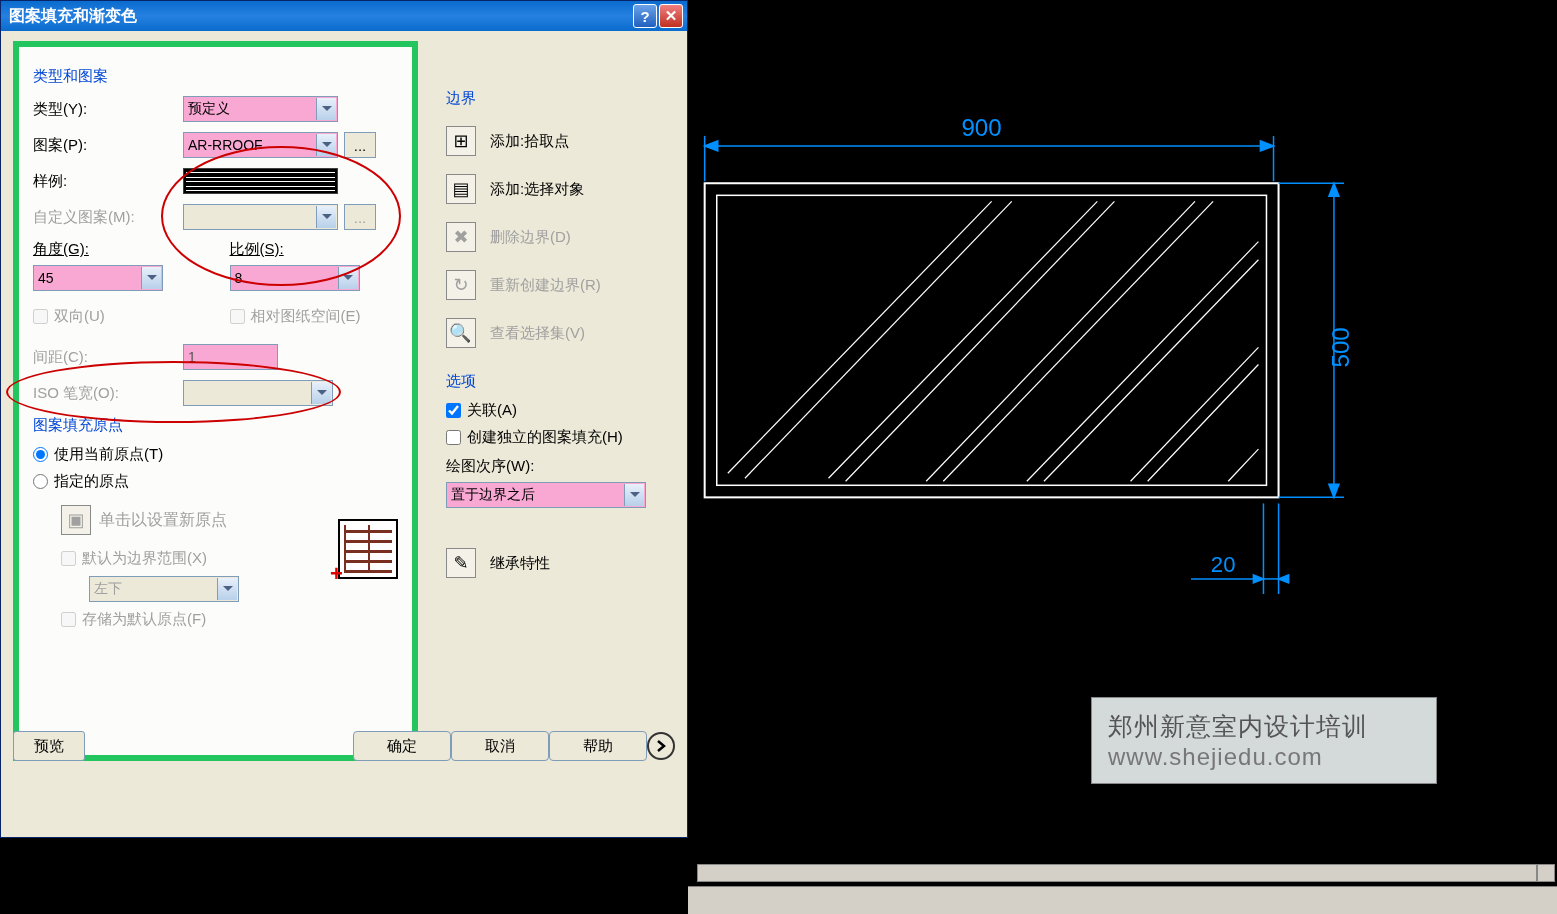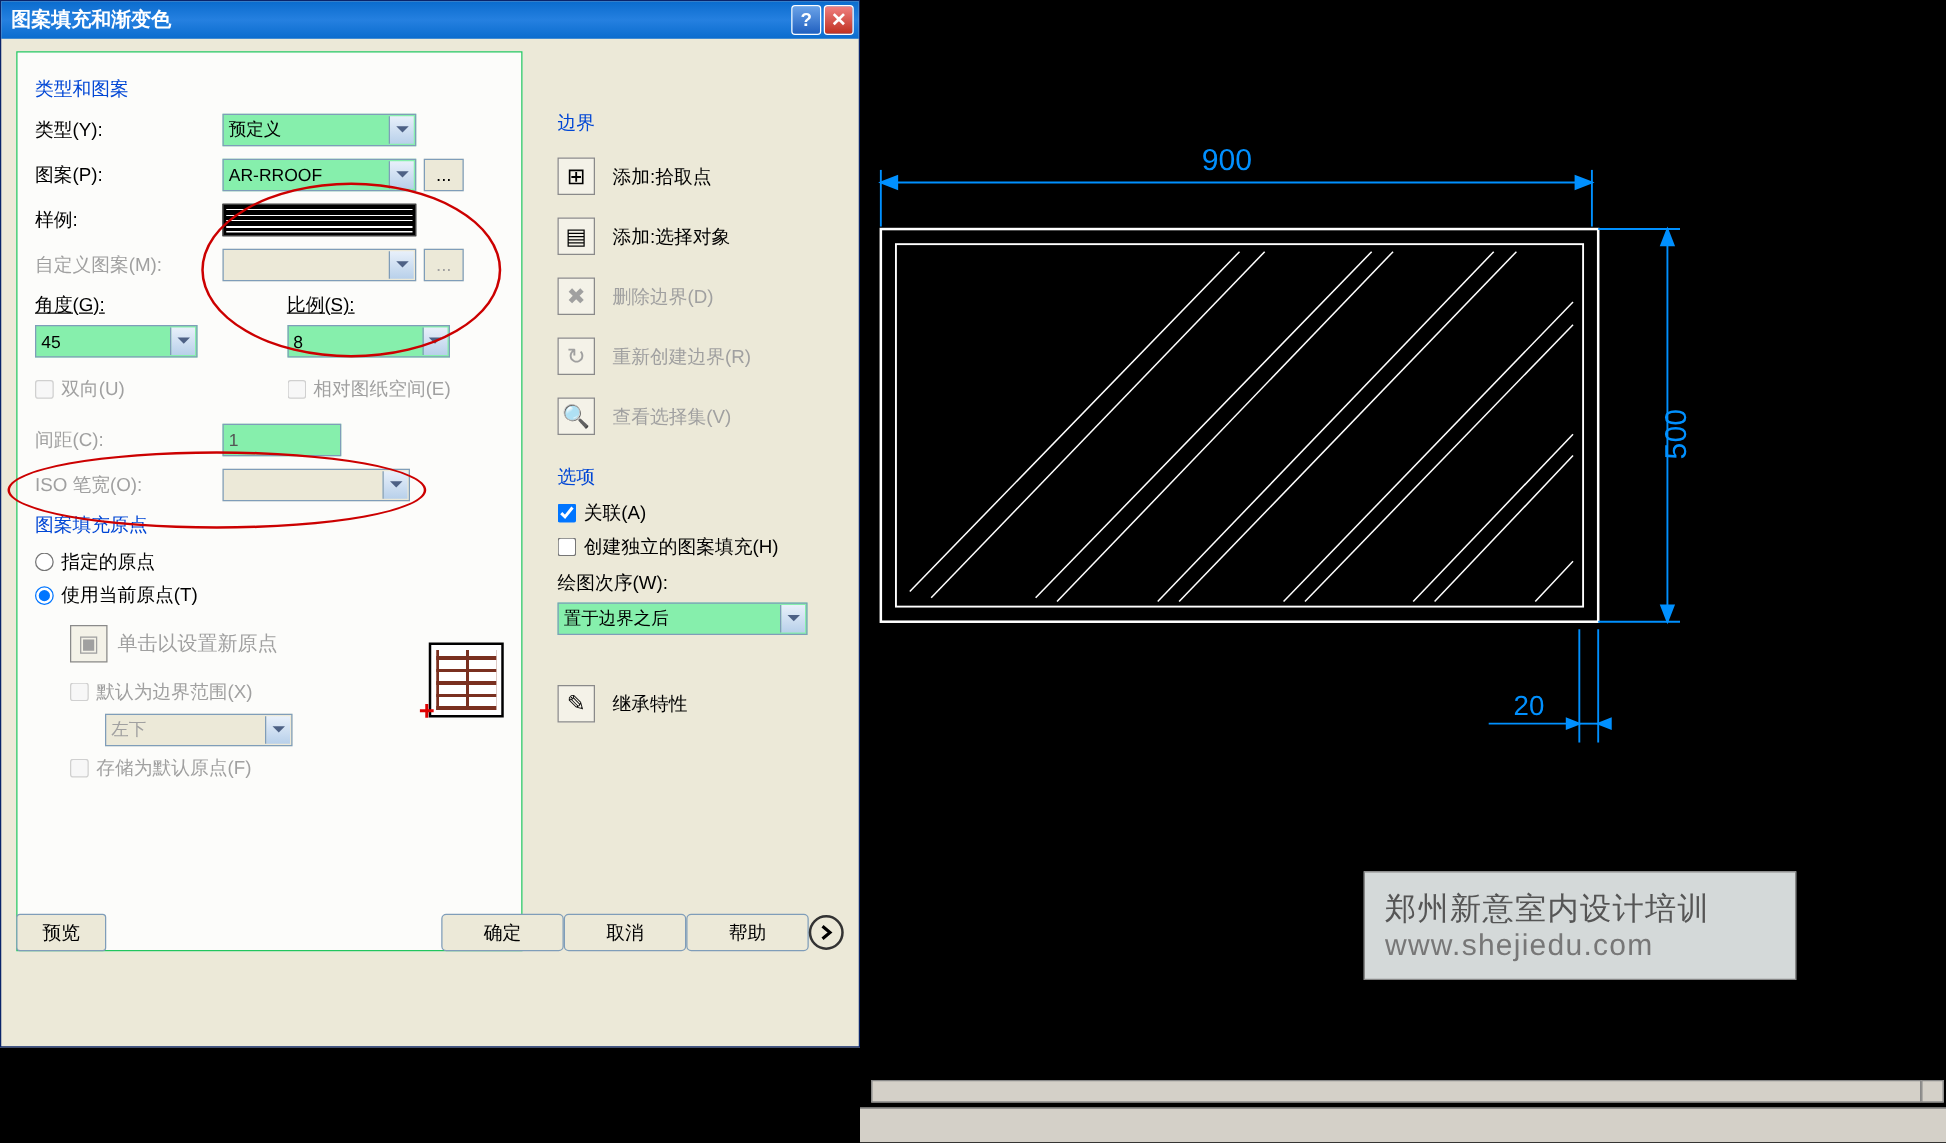--- a/index.html
+++ b/index.html
@@ -18,29 +18,29 @@
 .help-btn { background: linear-gradient(#6ba3e8, #2060c0); color: #fff; }
 .close-btn { background: linear-gradient(#f08080, #c03020); color: #fff; }
 
 .dialog-body { padding: 10px 12px; position: relative; }
 
 
 .tabs { display: flex; gap: 2px; margin-bottom: 2px; position: relative; z-index: 2; }
 .tab { padding: 6px 14px; background: #ece9d8; border: 1px solid #919b9c; border-bottom: none; font-size: 15px; cursor: pointer; }
 .tab.active { background: #fcfcfa; border-bottom: 1px solid #fcfcfa; margin-bottom: -1px; }
 
-.tab-panel { border: 1px solid #22c55e; background: #fcfcfa; padding: 12px 14px 14px 14px; width: 405px; height: 720px; }
+.tab-panel { border: 6px solid #22c55e; background: #fcfcfa; padding: 12px 14px 14px 14px; width: 405px; height: 720px; }
 
 
 .group-label { color: #0046d5; font-size: 15px; margin: 8px 0 10px 0; }
 .row { display: flex; align-items: center; margin: 10px 0; }
 .lbl { width: 150px; font-size: 15px; color: #000; }
 .lbl.disabled, .disabled { color: #a0a0a0; }
 
-select, .combo, .input { height: 26px; border: 1px solid #7f9db9; background: #86efac; font-size: 14px; padding: 0 4px; }
+select, .combo, .input { height: 26px; border: 1px solid #7f9db9; background: #f9a8d4; font-size: 14px; padding: 0 4px; }
 .combo { width: 155px; display: flex; align-items: center; position: relative; }
 .combo-arrow { position: absolute; right: 1px; top: 1px; width: 20px; height: 22px; background: linear-gradient(#e8f0fa,#b8d0ea); border-left: 1px solid #7f9db9; display: flex; align-items: center; justify-content: center; }
 .combo-arrow::after { content: ""; border: 5px solid transparent; border-top: 5px solid #4d6185; margin-top: 3px; }
 .input { width: 95px; }
 .btn-dots { width: 32px; height: 26px; margin-left: 6px; border: 1px solid #7f9db9; background: #ece9d8; font-size: 15px; cursor: pointer; }
 
 .swatch { width: 155px; height: 26px; border: 1px solid #404040; background: #000; position: relative; overflow: hidden; }
 .swatch::before { content: ""; position: absolute; inset: 2px; background: repeating-linear-gradient(0deg, #fff 0 1px, transparent 1px 4px, #fff 4px 5px, transparent 5px 9px); }
 
 .two-col { display: flex; gap: 28px; }
@@ -221,26 +221,26 @@
       <div class="row">
         <span class="lbl disabled">ISO 笔宽(O):</span>
         <div class="combo disabled" style="width:150px;background:#ece9d8">
             <span></span>
             <span class="combo-arrow"></span>
           </div>
       </div>
 
       <div class="group-label">图案填充原点</div>
       <div class="radio-row">
+          <input type="radio" name="orig" checked="" style="">
+          <span>使用当前原点(T)</span>
+        </div>
+      <div class="radio-row">
           <input type="radio" name="orig" style="">
           <span>指定的原点</span>
-        </div>
-      <div class="radio-row">
-          <input type="radio" name="orig" checked="" style="">
-          <span>使用当前原点(T)</span>
         </div>
       <div style="display:flex;align-items:flex-start;gap:10px">
         <div class="origin-sub" style="flex:1">
           <div class="iconbtn disabled" style="margin:6px 0">
             <div class="rc-icon">▣</div>
             <span>单击以设置新原点</span>
           </div>
           <div class="checkbox-row disabled">
               <input type="checkbox" disabled="" style="">
               <span>默认为边界范围(X)</span>

